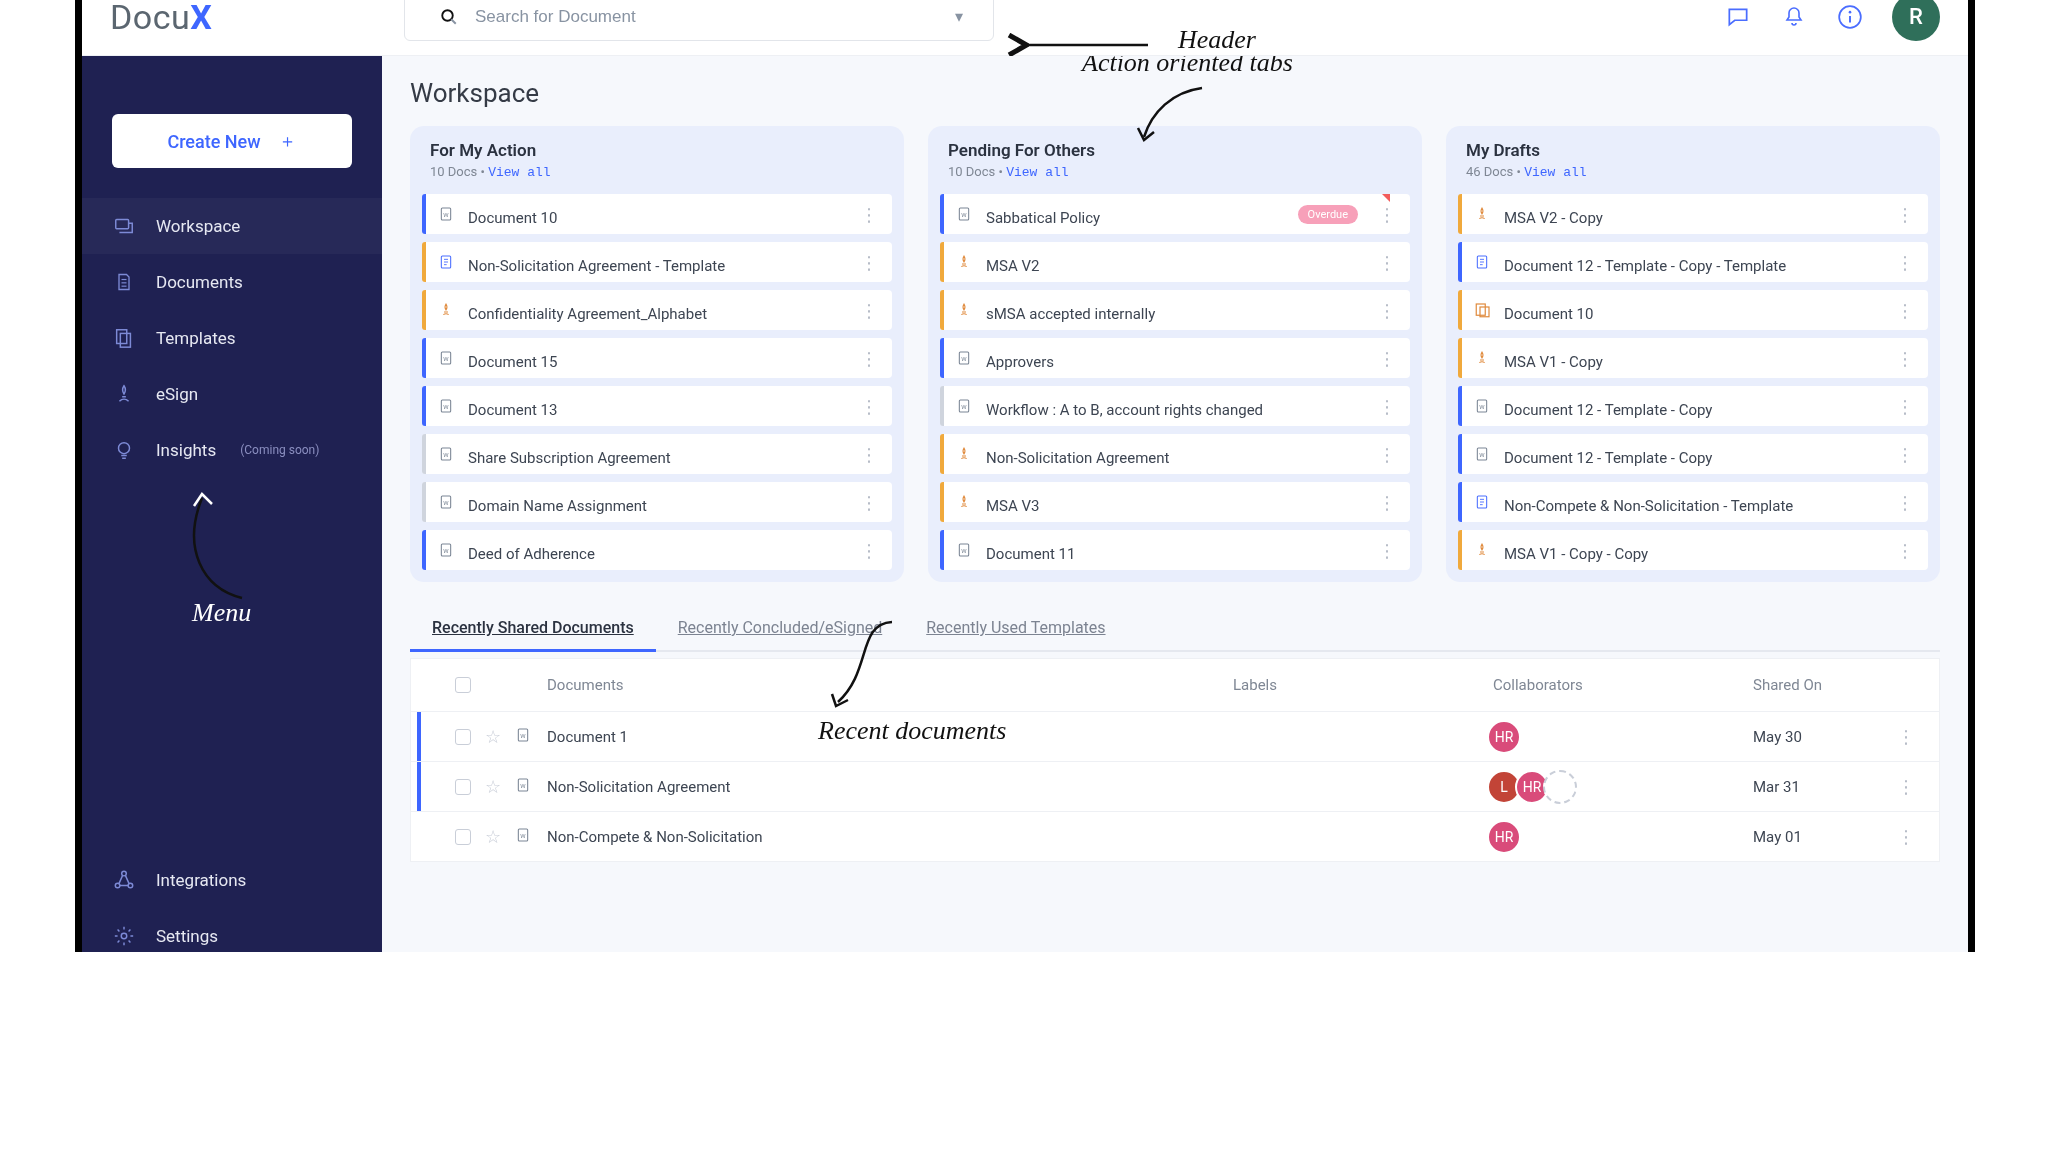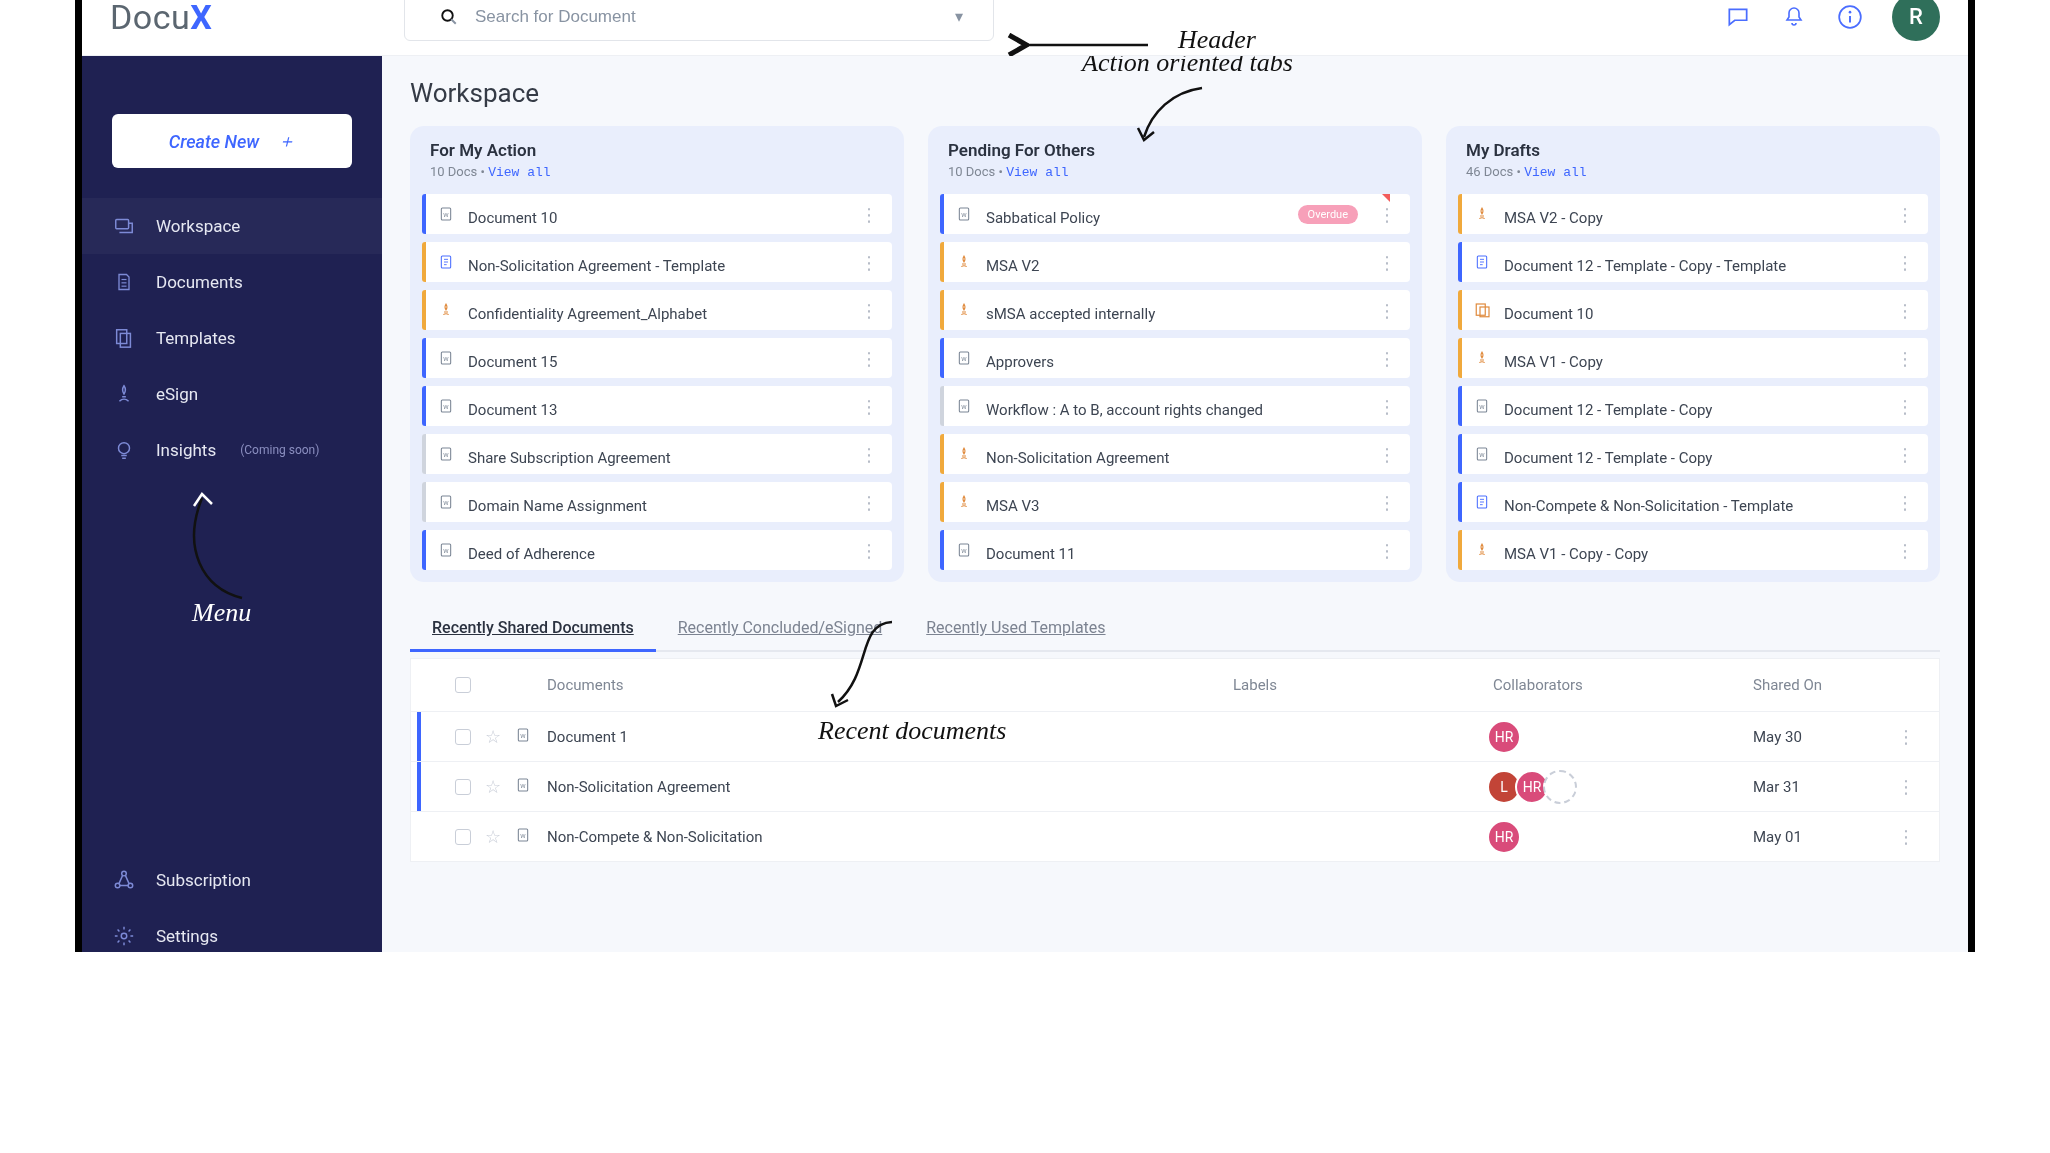--- a/index.html
+++ b/index.html
@@ -95,21 +95,21 @@
   padding:24px 0 10px;
   position:relative;
 }
 .create-btn {
   margin: 34px 30px 30px;
   height: 54px;
   background:#fff;
   border-radius:6px;
   display:flex; align-items:center; justify-content:center;
   gap:18px;
-  color:#3e66ff; font-size:18px; font-weight:500;font-style:italic;
+  color:#3e66ff; font-size:18px; font-weight:500;
 }
 .nav { display:flex; flex-direction:column; }
 .nav-item {
   display:flex; align-items:center; gap:20px;
   padding: 16px 30px;
   font-size:17px;
   color:#e6e8f2;
 }
 .nav-item .micon { width:24px; height:24px; display:flex; align-items:center; justify-content:center; color:#7d8ad6;}
 .nav-item.active { background:rgba(255,255,255,0.04); }
@@ -324,21 +324,21 @@
       <div class="sidebar-bottom">
         <div class="nav-item">
           <span class="micon">
                 <svg width="22" height="22" viewBox="0 0 24 24">
                   <circle cx="12" cy="5" r="2.5" fill="none" stroke="currentColor" stroke-width="1.6"></circle>
                   <circle cx="5" cy="18" r="2.5" fill="none" stroke="currentColor" stroke-width="1.6"></circle>
                   <circle cx="19" cy="18" r="2.5" fill="none" stroke="currentColor" stroke-width="1.6"></circle>
                   <path d="M10.5 7L6.5 16M13.5 7l4 9M7.5 18h9" stroke="currentColor" stroke-width="1.6"></path>
                 </svg>
               </span>
-          <span>Subscription</span>
+          <span>Integrations</span>
         </div>
         <div class="nav-item">
           <span class="micon">
                 <svg width="22" height="22" viewBox="0 0 24 24">
                   <circle cx="12" cy="12" r="3" fill="none" stroke="currentColor" stroke-width="1.6"></circle>
                   <path d="M12 2v3M12 19v3M2 12h3M19 12h3M5 5l2 2M17 17l2 2M19 5l-2 2M7 17l-2 2" stroke="currentColor" stroke-width="1.6"></path>
                 </svg>
               </span>
           <span>Settings</span>
         </div>

